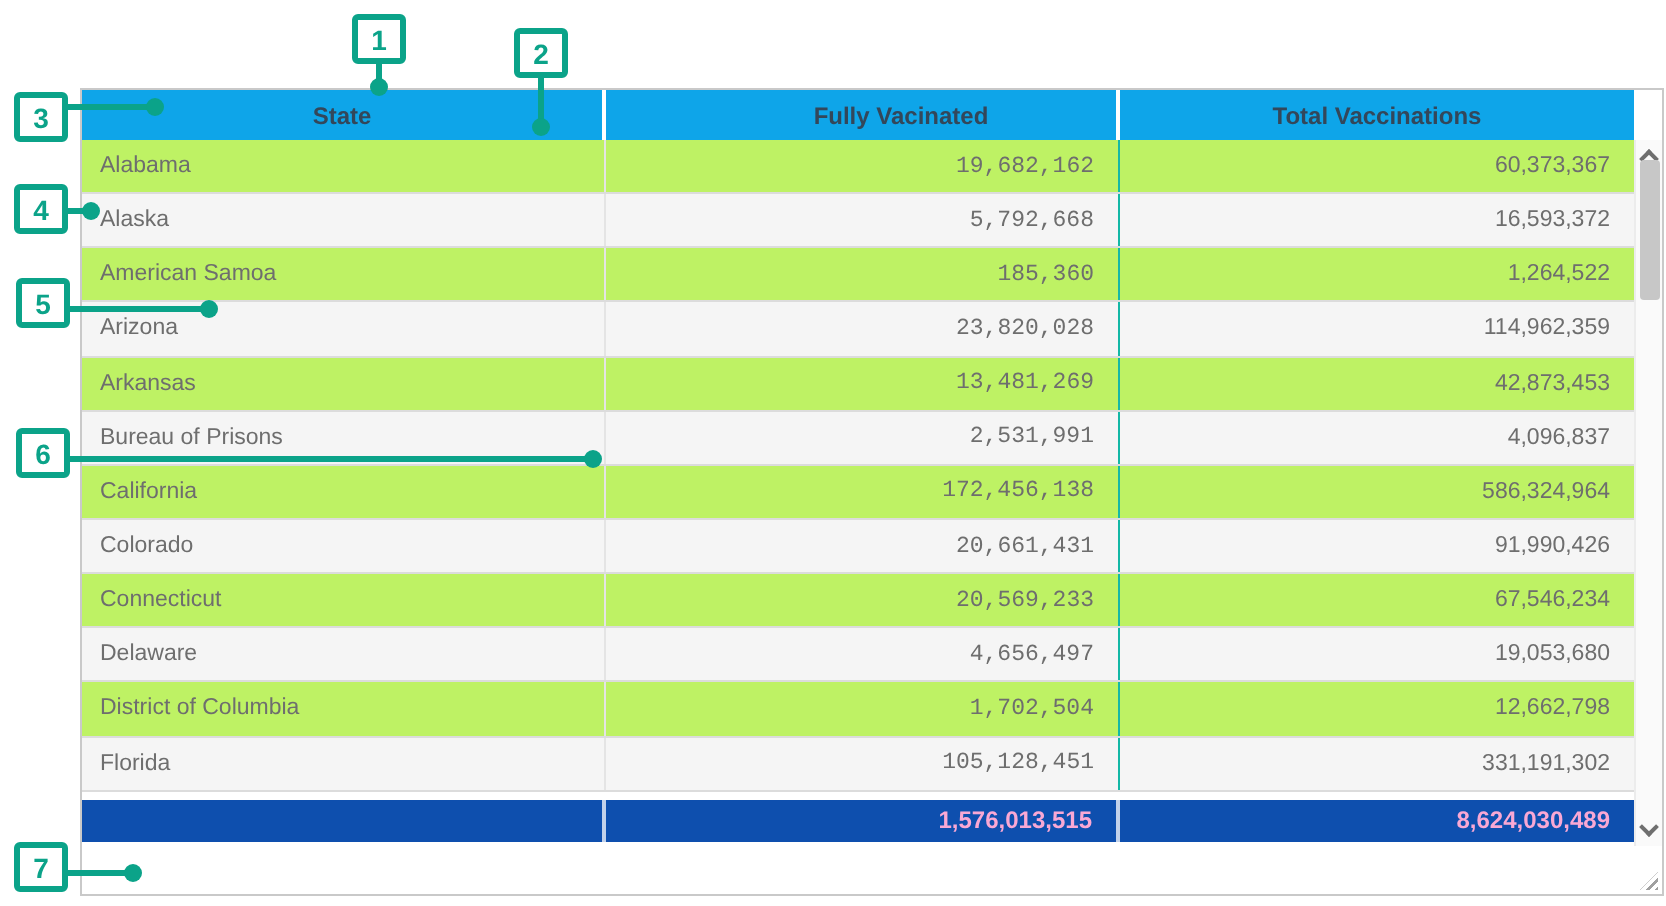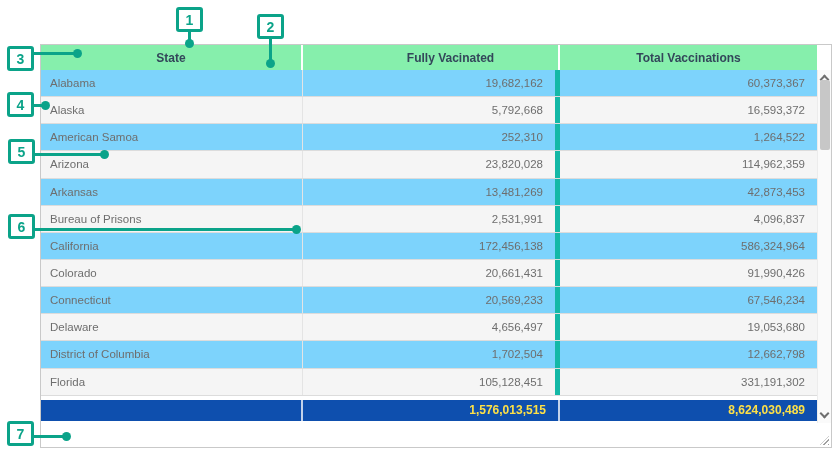--- a/index.html
+++ b/index.html
@@ -13,46 +13,46 @@
 
   
   .table-widget {
     position: absolute; left: 40px; top: 44px;
     width: 792px; height: 404px;
     border: 1px solid #c9c9c9;
     background: #ffffff;
   }
   .thead { display: flex; height: 25px; }
   .th {
-    background: #86efac; color: #33475a;
+    background: #0ea5e9; color: #33475a;
     font-size: 12px; font-weight: bold;
     display: flex; align-items: center; justify-content: center;
   }
   .th.c1 { width: 262px; border-right: 2px solid #ffffff; }
   .th.c2 { width: 257px; border-right: 2px solid #ffffff; padding-left: 40px; }
   .th.c3 { width: 257px; }
 
   .tbody { width: 776px; }
   .tr {
     display: flex; height: 27.15px; width: 776px;
-    border-bottom: 1px solid #dcdcdc; background: #7dd3fc;
+    border-bottom: 1px solid #dcdcdc; background: #bef264;
   }
   .tr:nth-child(even) { background: #f5f5f5; }
   .td {
     font-size: 11.5px; color: #6e6e6e;
     display: flex; align-items: center; overflow: hidden; white-space: nowrap;
   }
   .td.c1 { width: 262px; padding-left: 9px; border-right: 1px solid #e4e4e4; }
-  .td.c2 { width: 257px; justify-content: flex-end; padding-right: 12px; border-right: 5px solid #14b8a6; }
+  .td.c2 { width: 257px; justify-content: flex-end; padding-right: 12px; border-right: 1px solid #14b8a6; font-family: Liberation Mono, monospace; }
   .td.c3 { width: 257px; justify-content: flex-end; padding-right: 12px; }
 
   .foot-gap { height: 4px; background: #ffffff; }
   .tfoot { display: flex; height: 21px; width: 776px; }
   .tf {
-    background: #0e4fae; color: #fde047;
+    background: #0e4fae; color: #f9a8d4;
     font-size: 12px; font-weight: bold;
     display: flex; align-items: center; justify-content: flex-end;
   }
   .tf.c1 { width: 262px; border-right: 2px solid #c2d2ea; }
   .tf.c2 { width: 257px; padding-right: 12px; border-right: 2px solid #c2d2ea; }
   .tf.c3 { width: 257px; padding-right: 12px; }
 
   
   .scroll-track {
     position: absolute; top: 25px; right: 0;
@@ -106,21 +106,21 @@
       <div class="td c2">19,682,162</div>
       <div class="td c3">60,373,367</div>
     </div>
     <div class="tr">
       <div class="td c1">Alaska</div>
       <div class="td c2">5,792,668</div>
       <div class="td c3">16,593,372</div>
     </div>
     <div class="tr">
       <div class="td c1">American Samoa</div>
-      <div class="td c2">252,310</div>
+      <div class="td c2">185,360</div>
       <div class="td c3">1,264,522</div>
     </div>
     <div class="tr">
       <div class="td c1">Arizona</div>
       <div class="td c2">23,820,028</div>
       <div class="td c3">114,962,359</div>
     </div>
     <div class="tr">
       <div class="td c1">Arkansas</div>
       <div class="td c2">13,481,269</div>

